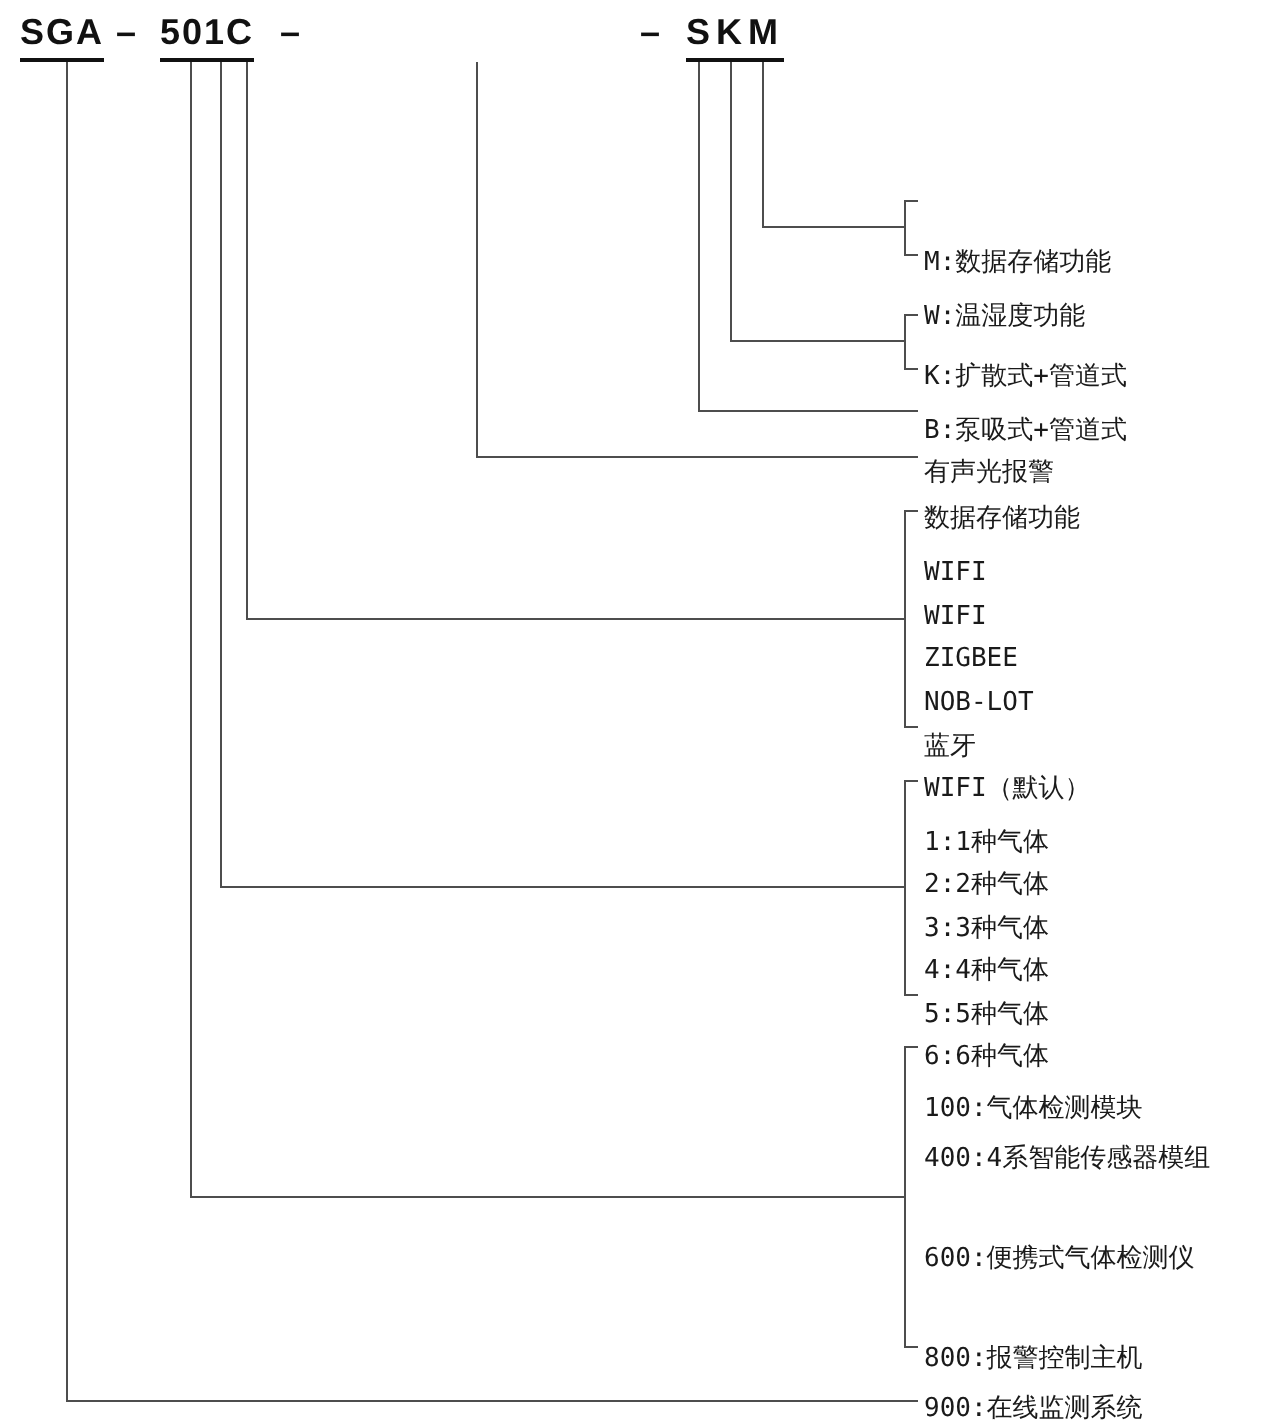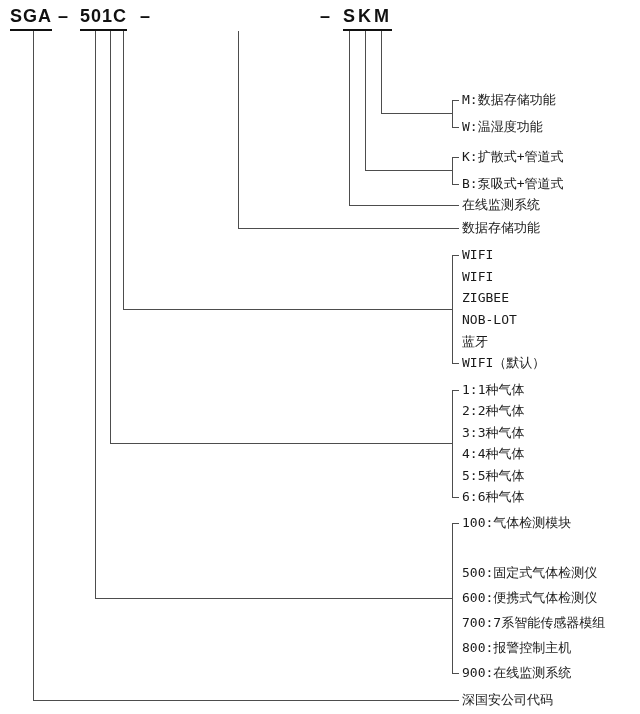--- a/index.html
+++ b/index.html
@@ -24,21 +24,21 @@
     position:absolute;top:5px;
     font-family:"Liberation Sans","DejaVu Sans",sans-serif;
     font-weight:bold;font-size:18px;line-height:22px;color:#111;
   }
   
   .v{position:absolute;width:1px;background:#4d4d4d;}
   .h{position:absolute;height:1px;background:#4d4d4d;}
   
   .lbl{
     position:absolute;left:462px;
-    font-size:13px;line-height:16px;white-space:nowrap;color:#1a1a1a;
+    font-size:13px;line-height:16px;white-space:nowrap;color:#1a1a1a;margin-top:32px;
   }
 </style>
 </head>
 <body>
 
 <div id="canvas">
 
   <span class="seg" style="left:10px">SGA</span>
   <span class="sep" style="left:58px">–</span>
   <span class="seg" style="left:80px">501C</span>
@@ -89,40 +89,39 @@
   <div class="v" style="left:452px;top:523px;height:151px"></div>
   <div class="h" style="left:452px;top:523px;width:7px"></div>
   <div class="h" style="left:452px;top:673px;width:7px"></div>
 
   <div class="lbl" style="top:92px">M:数据存储功能</div>
   <div class="lbl" style="top:119px">W:温湿度功能</div>
 
   <div class="lbl" style="top:149px">K:扩散式+管道式</div>
   <div class="lbl" style="top:176px">B:泵吸式+管道式</div>
 
-  <div class="lbl" style="top:197px">在线监测系统</div>
+  <div class="lbl" style="top:197px">有声光报警</div>
 
   <div class="lbl" style="top:220px">数据存储功能</div>
 
   <div class="lbl" style="top:247px">WIFI</div>
   <div class="lbl" style="top:269px">WIFI</div>
   <div class="lbl" style="top:290px">ZIGBEE</div>
   <div class="lbl" style="top:312px">NOB-LOT</div>
   <div class="lbl" style="top:334px">蓝牙</div>
   <div class="lbl" style="top:355px">WIFI（默认）</div>
 
   <div class="lbl" style="top:382px">1:1种气体</div>
   <div class="lbl" style="top:403px">2:2种气体</div>
   <div class="lbl" style="top:425px">3:3种气体</div>
   <div class="lbl" style="top:446px">4:4种气体</div>
   <div class="lbl" style="top:468px">5:5种气体</div>
   <div class="lbl" style="top:489px">6:6种气体</div>
 
   <div class="lbl" style="top:515px">100:气体检测模块</div>
-  <div class="lbl" style="top:565px">500:固定式气体检测仪</div>
+  <div class="lbl" style="top:540px">400:4系智能传感器模组</div>
   <div class="lbl" style="top:590px">600:便携式气体检测仪</div>
-  <div class="lbl" style="top:615px">700:7系智能传感器模组</div>
   <div class="lbl" style="top:640px">800:报警控制主机</div>
   <div class="lbl" style="top:665px">900:在线监测系统</div>
 
   <div class="lbl" style="top:692px">深国安公司代码</div>
 
 </div>
 
 </body></html>

